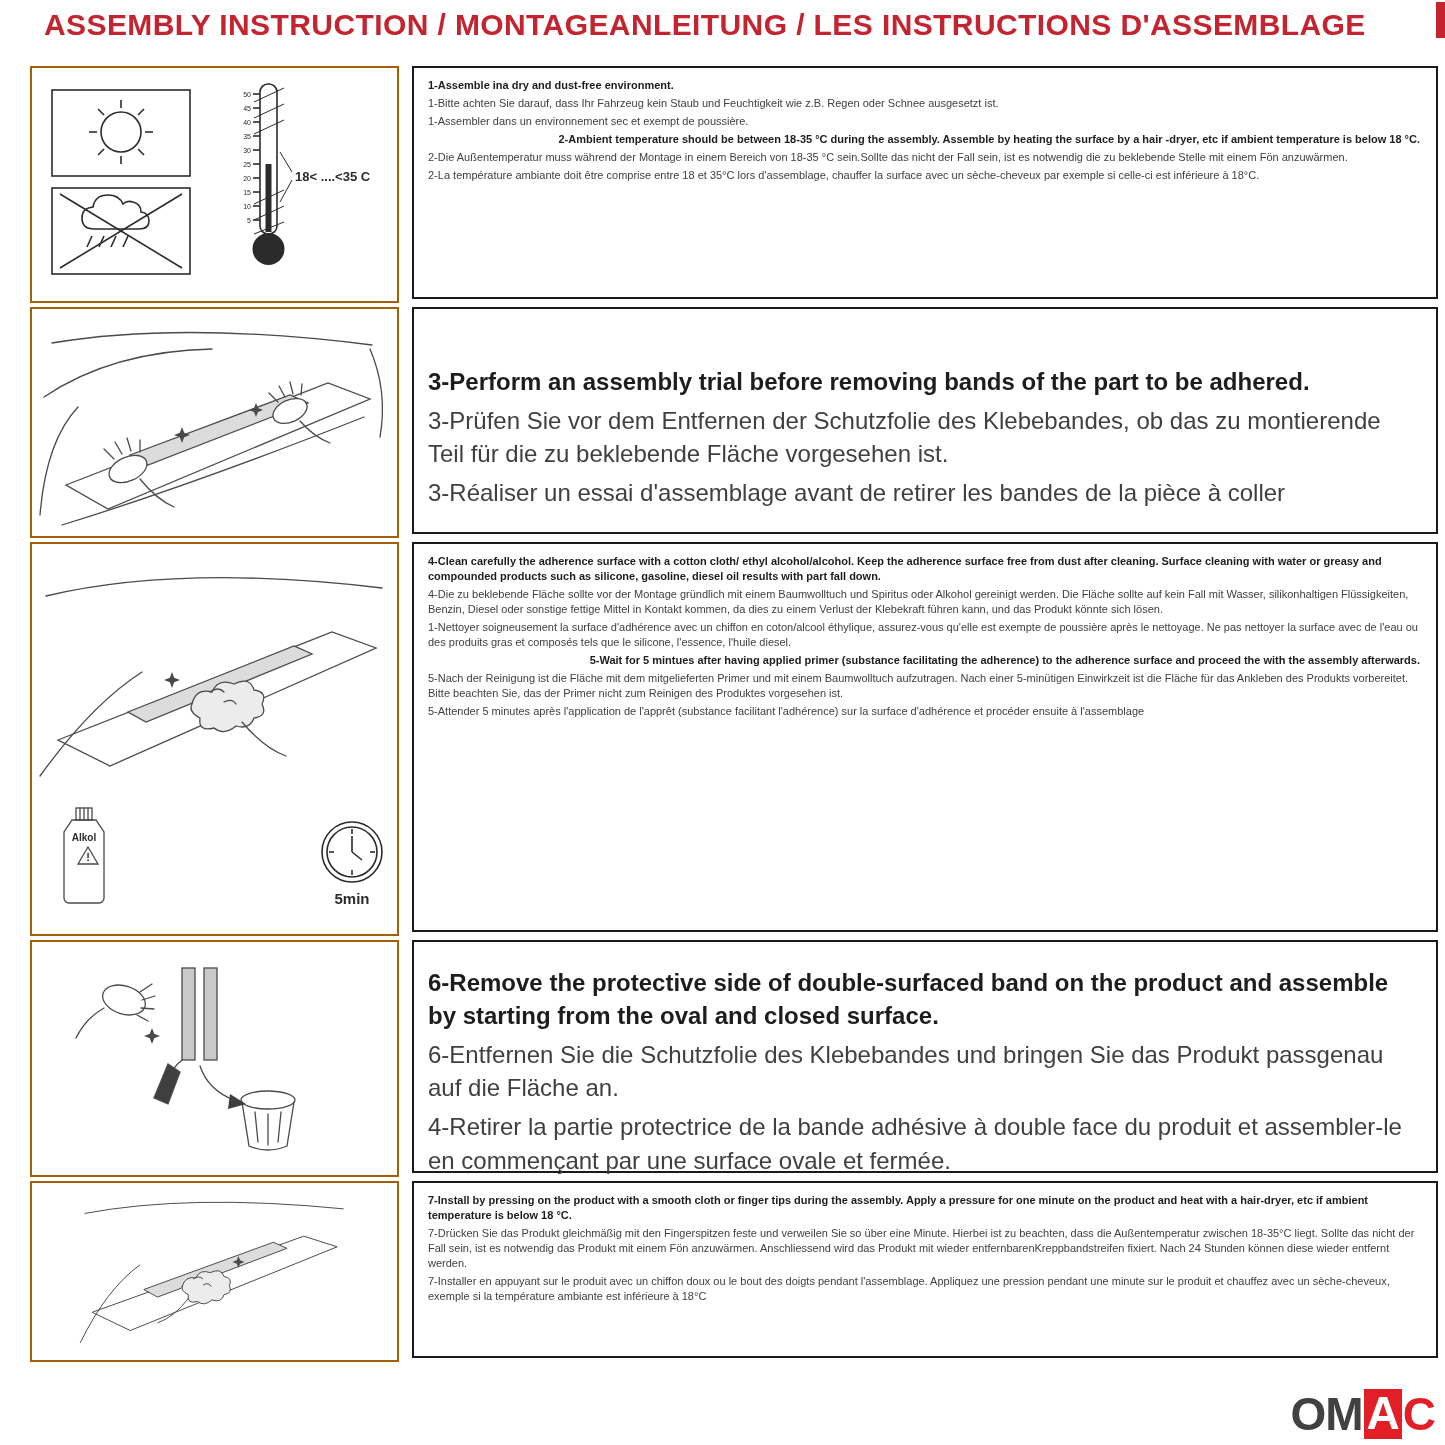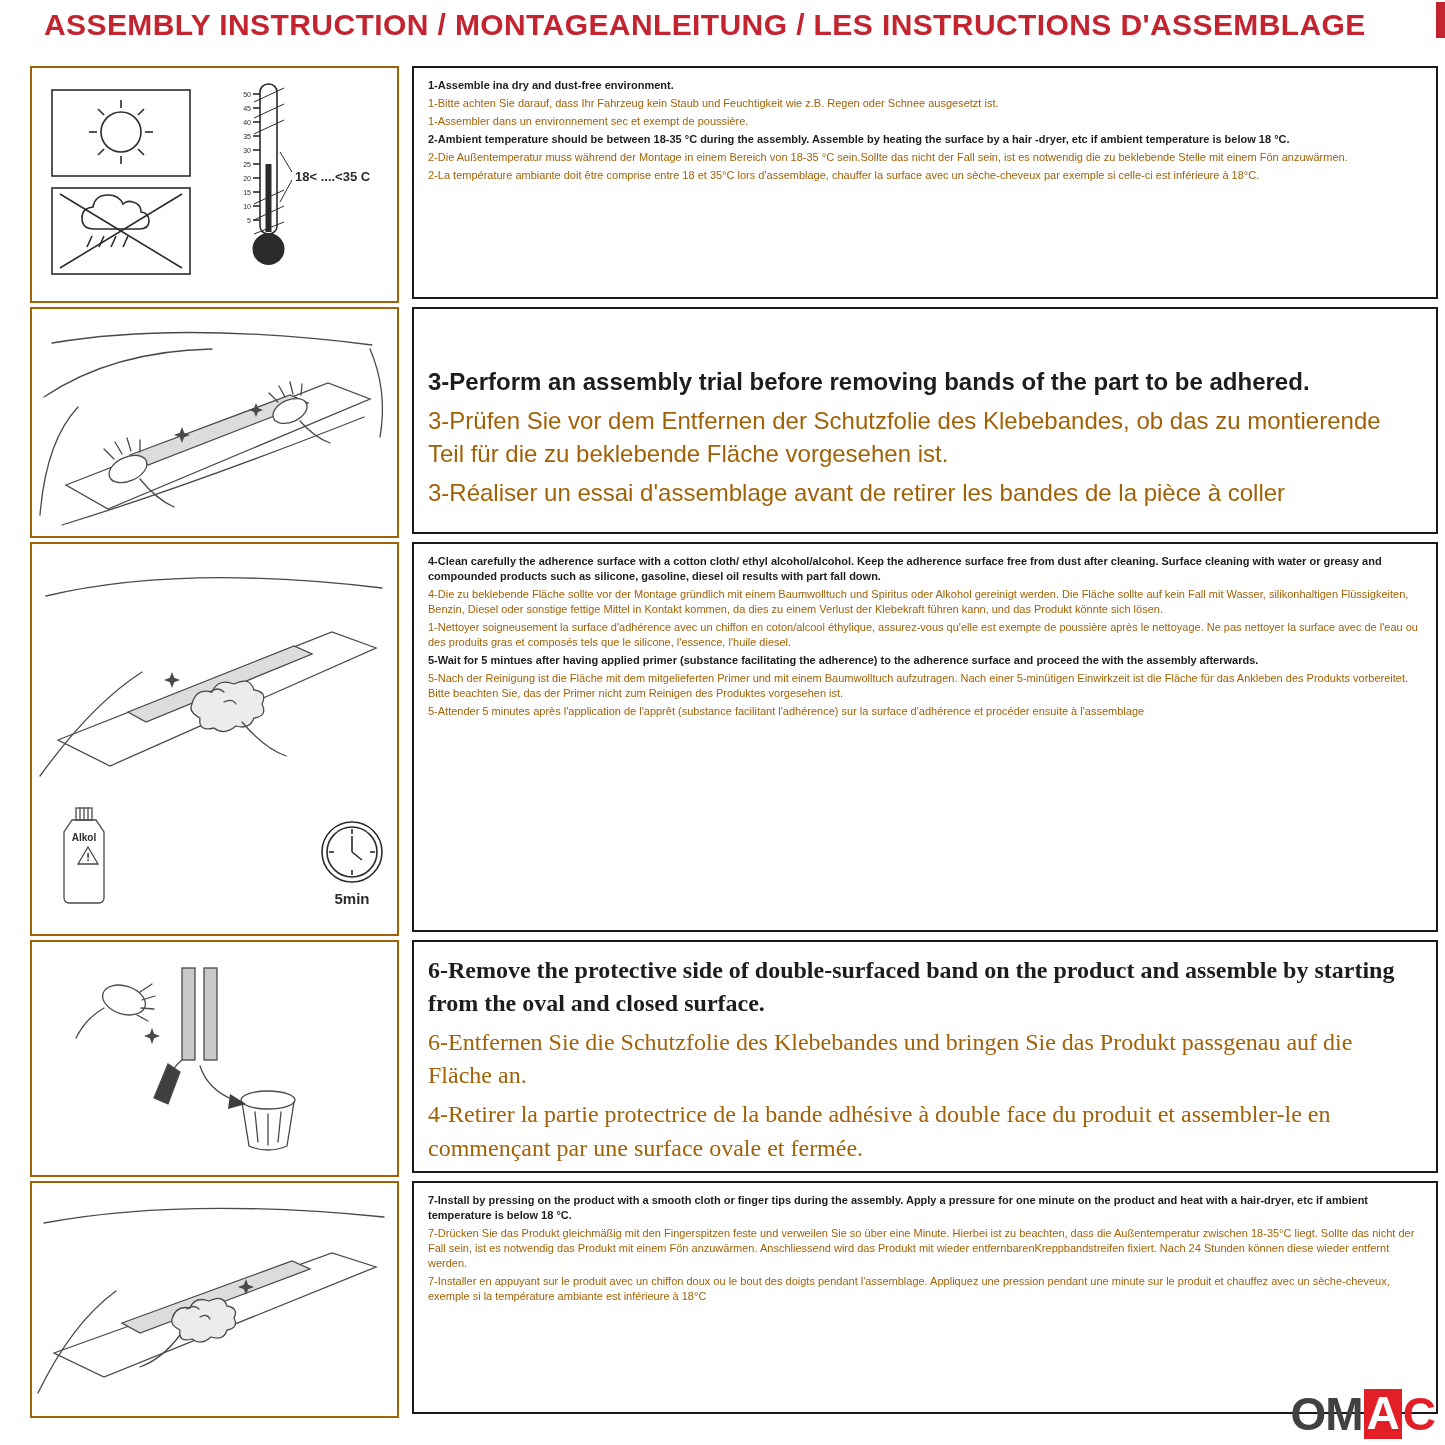--- a/index.html
+++ b/index.html
@@ -6,28 +6,28 @@
   .page{position:relative;width:1445px;height:1445px;background:#fff;overflow:hidden;
         font-family:"Liberation Sans", sans-serif;color:#1d1d1f;}
   .title{position:absolute;top:8px;left:44px;font-size:30px;font-weight:700;
          color:#c32430;letter-spacing:.4px;white-space:nowrap;}
   .title-stripe{position:absolute;top:2px;right:0;width:9px;height:36px;background:#c32430;}
   .rows{position:absolute;top:66px;left:30px;right:7px;display:flex;flex-direction:column;gap:8px;}
   .row{display:flex;gap:13px;}
   .illust-box{width:365px;flex:none;border:2px solid #a16207;background:#fff;position:relative;}
   .illust-box svg{display:block;width:100%;height:100%;}
   .text-box{flex:1;border:2px solid #1a1a1a;background:#fff;padding:10px 16px 8px 14px;box-sizing:border-box;}
-  .h1{height:233px}.h2{height:227px}.h3{height:390px}.h4{height:233px}.h5{height:233px}
+  .h1{height:233px}.h2{height:227px}.h3{height:390px}.h4{height:233px}.h5{height:177px}
   .sz-sm p{font-size:11px;line-height:1.36;margin:0 0 3px;}
   .sz-lg p{font-size:24px;line-height:1.38;margin:0 0 6px;}
   .p-bold{font-weight:700;color:#1d1d1f;}
-  .p-gray{color:#a16207;font-weight:400;}
-  .gap-top{margin-top:21px;}
+  .p-gray{color:#404040;font-weight:400;}
+  .gap-top{margin-top:21px;text-align:right;}
   .pad-mid{padding-top:56px;}
-  .pad-sm{padding-top:12px;font-family:Liberation Serif, serif;}
+  .pad-sm{padding-top:24px;}
   .logo{position:absolute;right:10px;bottom:6px;font-weight:700;font-size:46px;
         letter-spacing:-1px;line-height:1;display:flex;align-items:center;}
   .logo-om{color:#414143;}
   .logo-a{background:#e21f26;color:#fff;display:inline-block;padding:1px 3px 3px;margin:0 1px;}
   .logo-c{color:#e21f26;}
   text{font-family:"Liberation Sans", sans-serif;}
 </style>
 </head>
 <body>
 

